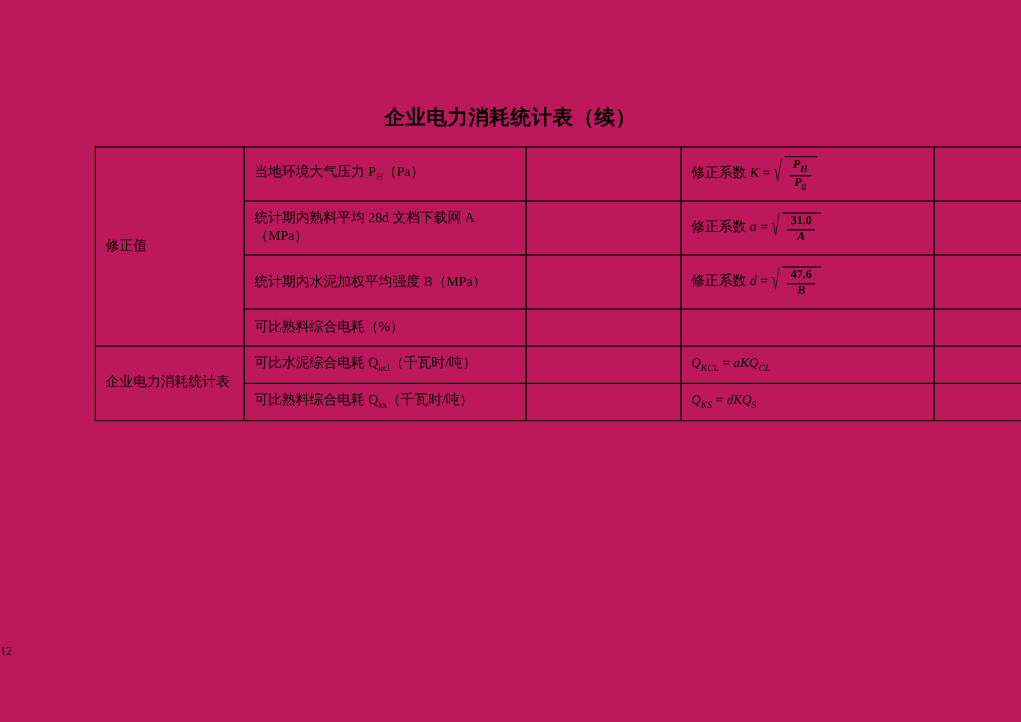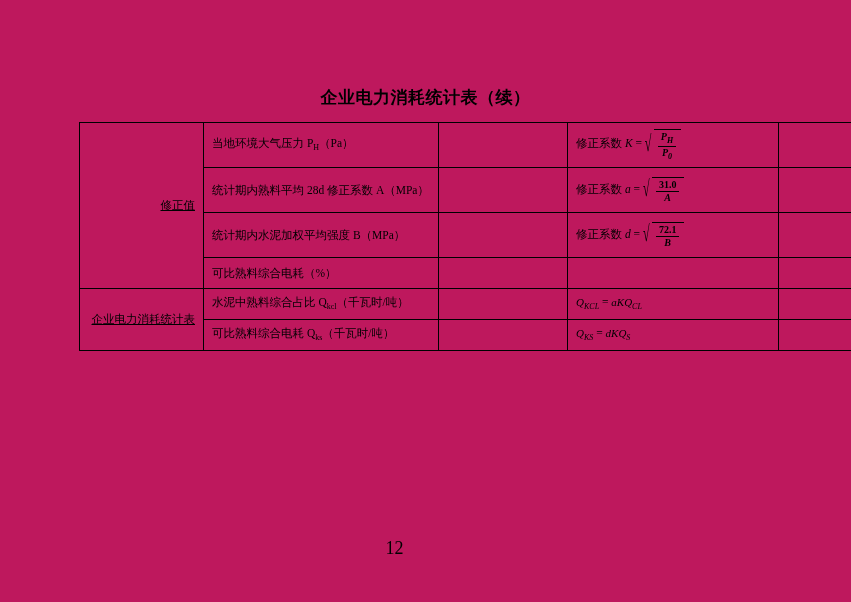--- a/index.html
+++ b/index.html
@@ -51,21 +51,21 @@
   }
   .c1 { width: 107px; text-align: center; }
   .c2 { width: 218px; }
   .c3 { width: 112px; }
   .c4 { width: 194px; }
   .c5 { width: 63px; }
 
   .row-h { height: 45px; }
   .row-s { height: 31px; }
 
-  .label-v { text-align: right; text-decoration: underline; }
+  .label-v { text-align: left; }
   .sub { font-size: 8px; vertical-align: sub; }
 
   
   .formula {
     font-family: "Liberation Serif", serif;
     font-size: 12px;
     white-space: nowrap;
   }
   .ital { font-style: italic; }
   .frac {
@@ -111,22 +111,21 @@
     font-family: "Liberation Sans", sans-serif;
     letter-spacing: 6px;
     user-select: none;
     pointer-events: none;
   }
   .page-number {
     position: absolute;
     left: 0;
     top: 538px;
     width: 789px;
-    text-align: center;
-    font-size: 18px;
+    font-size: 10px;
     font-family: "Liberation Serif", serif;
   }
 </style>
 </head>
 <body>
 
 <div class="page">
 
   <div class="doc-title">企业电力消耗统计表（续）</div>
 
@@ -141,53 +140,53 @@
         <td class="c4 formula">
           <span>修正系数</span>
           <span class="ital">K</span>
           <span>=</span>
           <span class="radic"><span class="body"><span class="frac"><span class="num"><span class="fit">P</span><span class="fsub">H</span></span><span class="den"><span class="fit">P</span><span class="fsub">0</span></span></span></span></span>
         </td>
         <td class="c5"></td>
       </tr>
 
       <tr class="row-h">
-        <td class="c2">统计期内熟料平均 28d 修正系数 A（MPa）</td>
+        <td class="c2">统计期内熟料平均 28d 文档下载网 A（MPa）</td>
         <td class="c3"></td>
         <td class="c4 formula">
           <span>修正系数</span>
           <span class="ital">a</span>
           <span>=</span>
           <span class="radic"><span class="body"><span class="frac"><span class="num">31.0</span><span class="den fit">A</span></span></span></span>
         </td>
         <td class="c5"></td>
       </tr>
 
       <tr class="row-h">
         <td class="c2">统计期内水泥加权平均强度 B（MPa）</td>
         <td class="c3"></td>
         <td class="c4 formula">
           <span>修正系数</span>
           <span class="ital">d</span>
           <span>=</span>
-          <span class="radic"><span class="body"><span class="frac"><span class="num">72.1</span><span class="den fit">B</span></span></span></span>
+          <span class="radic"><span class="body"><span class="frac"><span class="num">47.6</span><span class="den fit">B</span></span></span></span>
         </td>
         <td class="c5"></td>
       </tr>
 
       <tr class="row-s">
         <td class="c2">可比熟料综合电耗（%）</td>
         <td class="c3"></td>
         <td class="c4 formula"></td>
         <td class="c5"></td>
       </tr>
 
       <tr class="row-s">
         <td class="c1 label-v" rowspan="2">企业电力消耗统计表</td>
-        <td class="c2"><span>水泥中熟料综合占比 Q</span><span class="sub">kcl</span><span>（千瓦时/吨）</span></td>
+        <td class="c2"><span>可比水泥综合电耗 Q</span><span class="sub">kcl</span><span>（千瓦时/吨）</span></td>
         <td class="c3"></td>
         <td class="c4 formula"><span class="fit fsmall">Q</span><span class="fsub">KCL</span> = <span class="fit fsmall">aKQ</span><span class="fsub">CL</span></td>
         <td class="c5"></td>
       </tr>
 
       <tr class="row-s">
         <td class="c2"><span>可比熟料综合电耗 Q</span><span class="sub">ks</span><span>（千瓦时/吨）</span></td>
         <td class="c3"></td>
         <td class="c4 formula"><span class="fit fsmall">Q</span><span class="fsub">KS</span> = <span class="fit fsmall">dKQ</span><span class="fsub">S</span></td>
         <td class="c5"></td>

